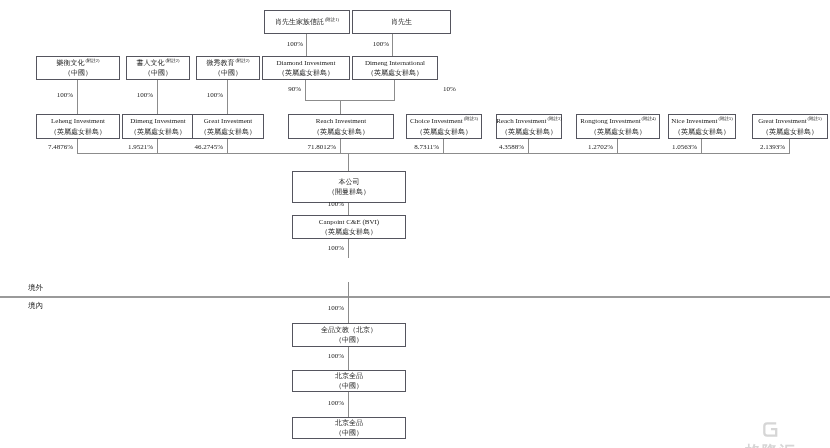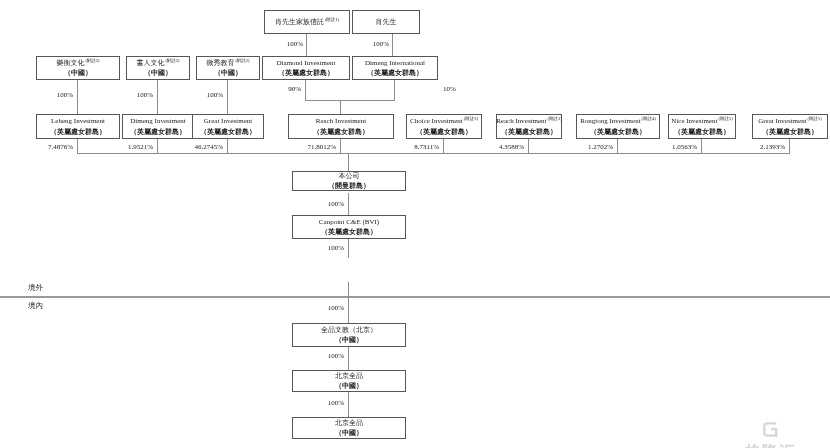--- a/index.html
+++ b/index.html
@@ -3,40 +3,40 @@
 <meta charset="utf-8">
 <style>
   html,body{margin:0;padding:0;background:#fff;}
   .stage{position:relative;width:830px;height:448px;background:#ffffff;overflow:hidden;
          font-family:"Liberation Serif","DejaVu Serif",serif;color:#222;}
   .node{position:absolute;border:1px solid #55555e;background:#fff;
         display:flex;flex-direction:column;align-items:center;justify-content:center;
         text-align:center;font-size:7px;line-height:1.45;z-index:2;box-sizing:border-box;}
   .node .nm{white-space:nowrap;}
   .node sup{font-size:4.5px;line-height:1;margin-left:1px;}
-  .node .pl{white-space:nowrap;font-weight:bold;}
+  .node .pl{white-space:nowrap;}
   .vline{position:absolute;width:1px;background:#8c8c8c;z-index:1;}
   .hline{position:absolute;height:1px;background:#8c8c8c;z-index:1;}
   .pct{position:absolute;font-size:7px;width:56px;text-align:right;color:#222;z-index:3;white-space:nowrap;}
   .pct.lft{text-align:left;margin-left:44px;}
   .divider{position:absolute;left:0;top:296px;width:830px;height:2px;background:#9a9a9a;z-index:1;}
   .region{position:absolute;left:28px;font-size:7.5px;color:#222;z-index:2;}
   .wm{position:absolute;left:745px;top:420px;display:flex;align-items:center;gap:3px;z-index:2;flex-direction:column;}
   .wm .txt{color:#d6d6d6;font-weight:bold;font-size:16px;letter-spacing:1px;
            font-family:"Liberation Sans","DejaVu Sans",sans-serif;}
 </style>
 </head>
 <body>
 
 <div class="stage">
 
   <div class="node" style="left:264px;top:10px;width:86px;height:24px">
     <div class="nm"><span>肖先生家族信託</span><sup>(附註1)</sup></div>
   </div>
-  <div class="node" style="left:352px;top:10px;width:68px;height:24px">
+  <div class="node" style="left:352px;top:10px;width:99px;height:24px">
     <div class="nm"><span>肖先生</span></div>
   </div>
 
   <div class="vline" style="left:306px;top:34px;height:22px"></div>
   <div class="vline" style="left:392px;top:34px;height:22px"></div>
   <div class="pct" style="left:247px;top:40px">100%</div>
   <div class="pct" style="left:333px;top:40px">100%</div>
 
   <div class="node" style="left:36px;top:56px;width:84px;height:24px">
     <div class="nm"><span>樂衡文化</span><sup>(附註2)</sup></div>
@@ -125,21 +125,21 @@
   <div class="pct" style="left:17px;top:143px">7.4876%</div>
   <div class="pct" style="left:97px;top:143px">1.9521%</div>
   <div class="pct" style="left:167px;top:143px">46.2745%</div>
   <div class="pct" style="left:280px;top:143px">71.8012%</div>
   <div class="pct" style="left:383px;top:143px">8.7311%</div>
   <div class="pct" style="left:468px;top:143px">4.3588%</div>
   <div class="pct" style="left:557px;top:143px">1.2702%</div>
   <div class="pct" style="left:641px;top:143px">1.0563%</div>
   <div class="pct" style="left:729px;top:143px">2.1393%</div>
 
-  <div class="node" style="left:292px;top:171px;width:114px;height:20px">
+  <div class="node" style="left:292px;top:171px;width:114px;height:32px">
     <div class="nm"><span>本公司</span></div>
     <div class="pl">（開曼群島）</div>
   </div>
   <div class="vline" style="left:348px;top:193px;height:22px"></div>
   <div class="pct" style="left:288px;top:200px">100%</div>
 
   <div class="node" style="left:292px;top:215px;width:114px;height:24px">
     <div class="nm"><span>Canpoint C&amp;E (BVI)</span></div>
     <div class="pl">（英屬處女群島）</div>
   </div>

